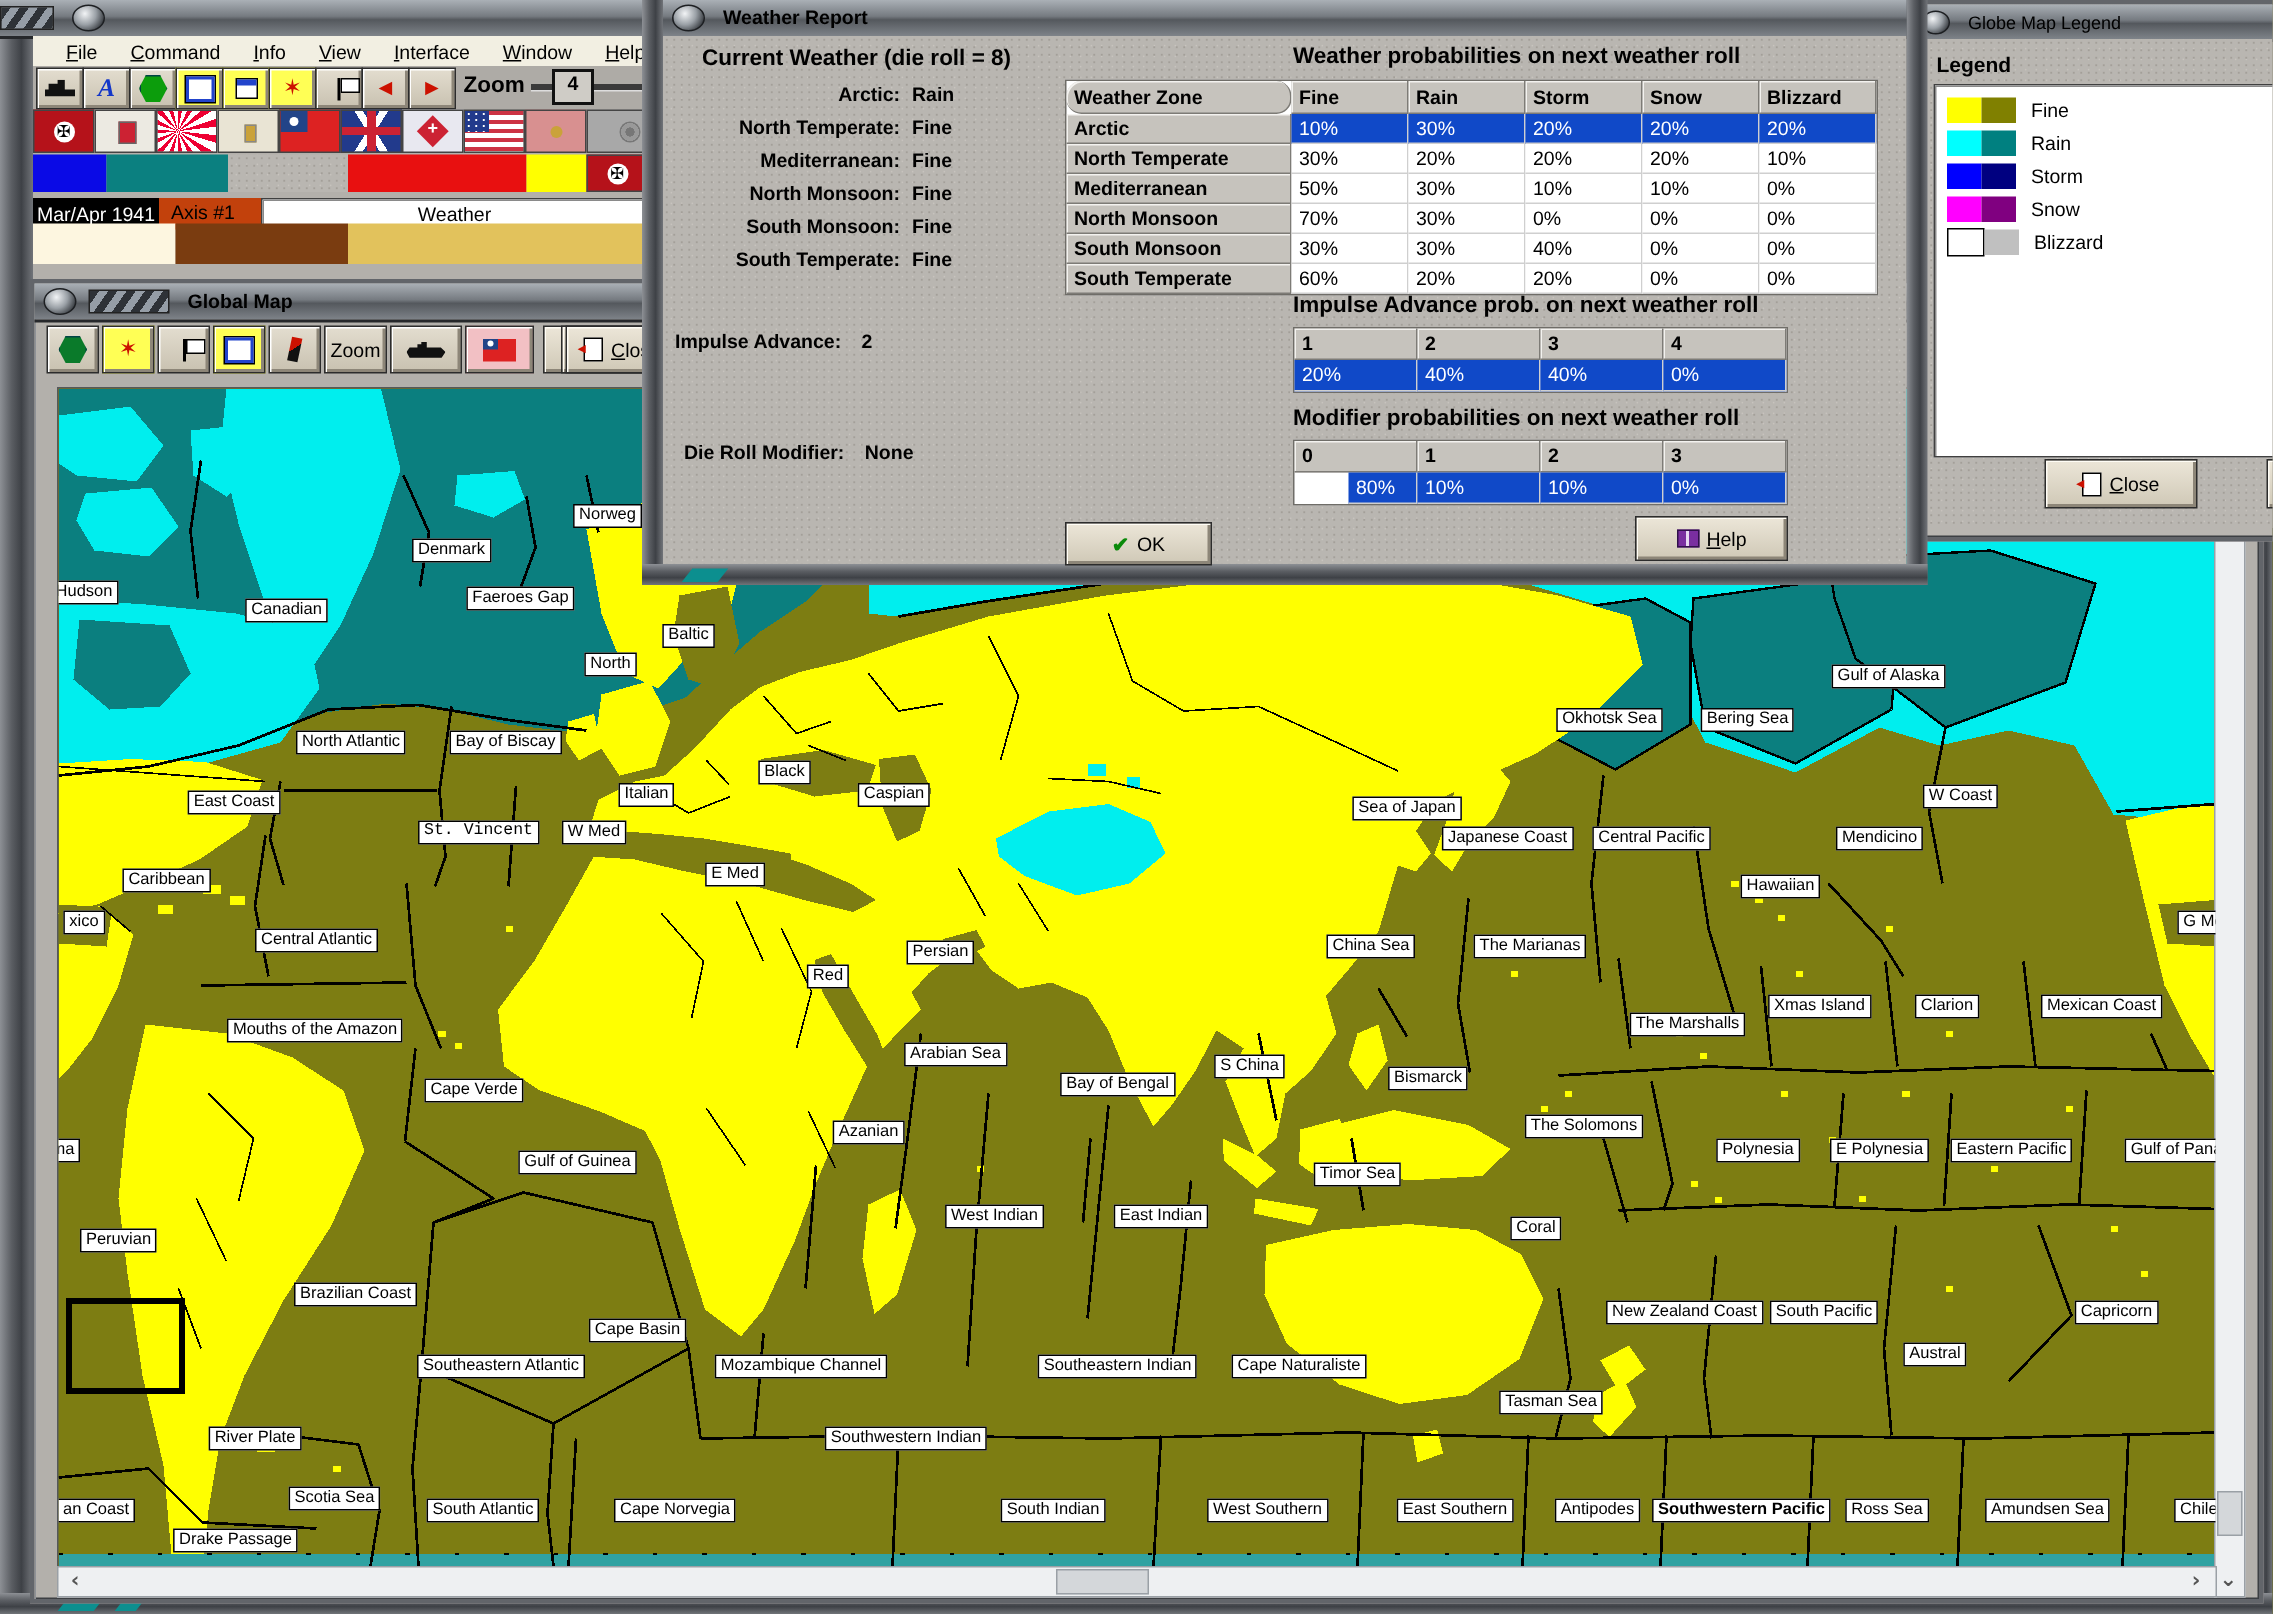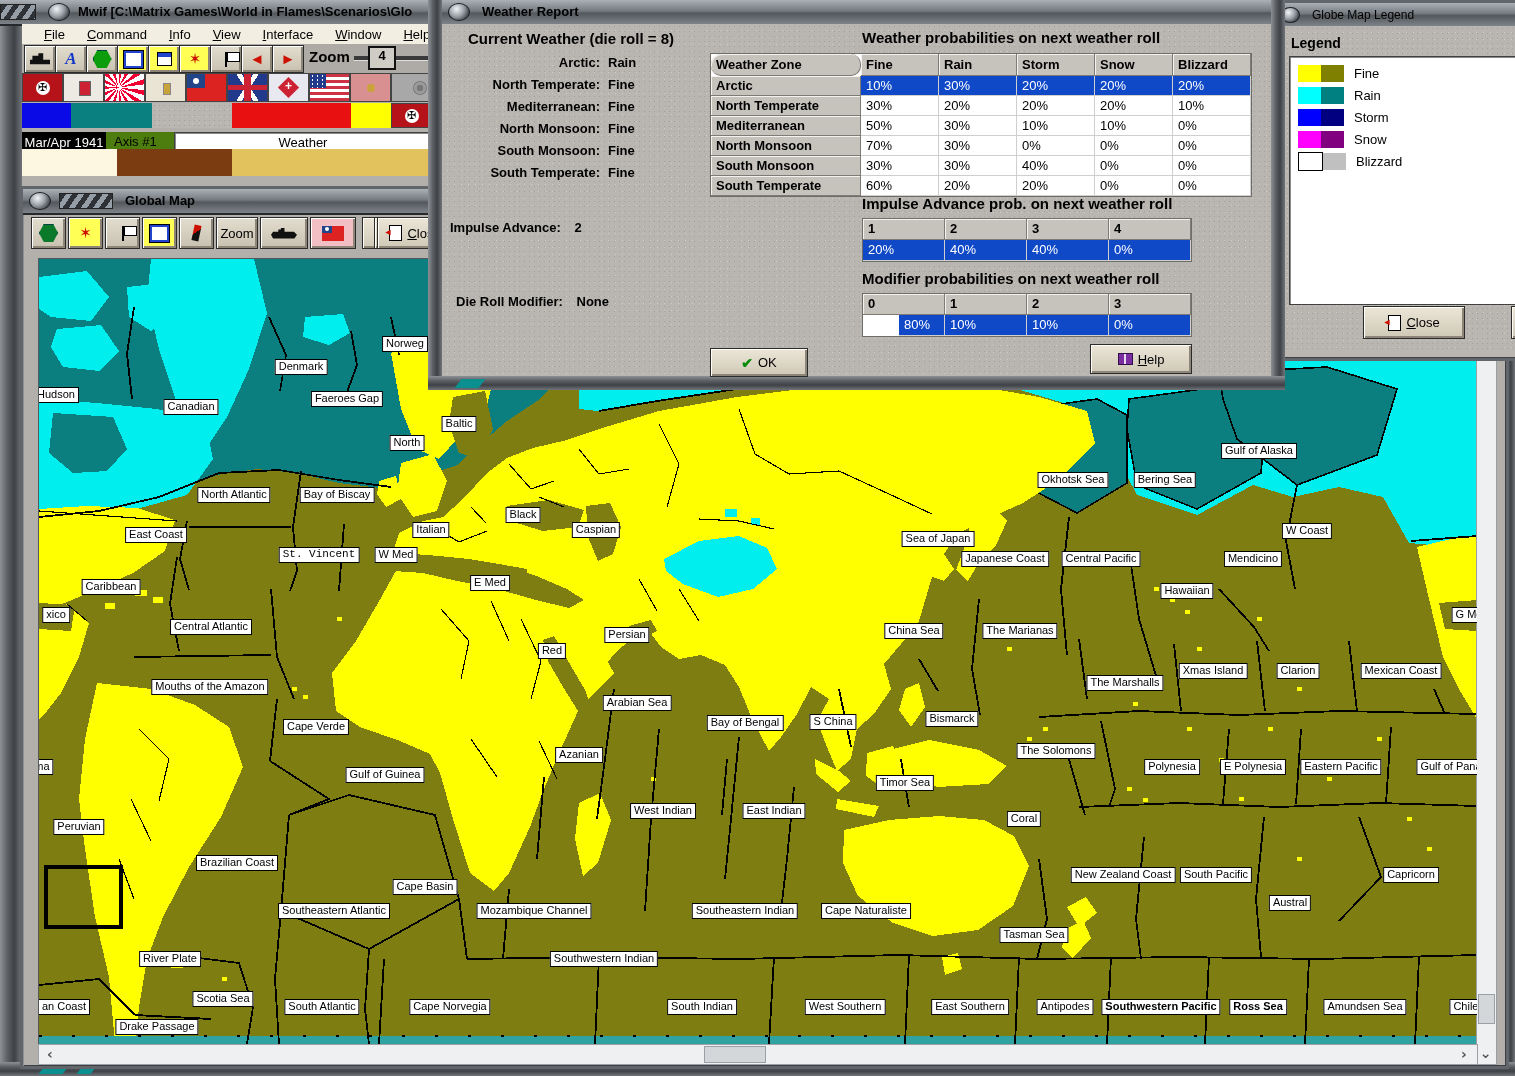--- a/index.html
+++ b/index.html
@@ -120,21 +120,20 @@
 <div class="abs metal-v" style="left:0;top:24px;width:22px;height:1052px;z-index:1"></div>
 <div class="abs metal-v" style="left:1503px;top:24px;width:12px;height:1052px;z-index:1"></div>
 <div class="abs metal-h" style="left:0;top:1062px;width:1515px;height:14px;z-index:2">
   <span class="teal-deco" style="left:42px;top:3px"></span>
   <span class="teal-deco" style="left:80px;top:3px;width:14px"></span>
 </div>
 
 <div class="abs tbar" style="left:0;top:0;width:432px;height:24px;z-index:1">
   <span class="deco" style="width:34px"></span>
   <span class="knob"></span>
-  <span>Mwif [C:\Matrix Games\World in Flames\Scenarios\Glo</span>
 </div>
 
 <div class="abs panel" style="left:22px;top:24px;width:410px;height:162px;z-index:1">
   <div id="menu-bar" class="abs" style="left:0;top:0;width:410px;height:20px">
       <span class="menu-item"><u>F</u>ile</span>
       <span class="menu-item"><u>C</u>ommand</span>
       <span class="menu-item"><u>I</u>nfo</span>
       <span class="menu-item"><u>V</u>iew</span>
       <span class="menu-item"><u>I</u>nterface</span>
       <span class="menu-item"><u>W</u>indow</span>
@@ -211,21 +210,21 @@
       <div style="width: 49px; height: 25px; flex: 0 0 auto; background: rgb(10, 10, 230);"></div>
       <div style="width: 81px; height: 25px; flex: 0 0 auto; background: rgb(11, 128, 128);"></div>
       <div class="speckle" style="width: 80px; height: 25px; flex: 0 0 auto;"></div>
       <div style="width: 119px; height: 25px; flex: 0 0 auto; background: rgb(232, 16, 16);"></div>
       <div style="width: 40px; height: 25px; flex: 0 0 auto; background: rgb(255, 255, 0);"></div>
       <div class="flag f-germany" style="width: 41px; height: 25px; flex: 0 0 auto;">
         <div class="emblem"></div>
       </div>
     </div>
 
-  <div class="abs" style="left:0;top:108px;width:410px;height:21px;background:#4d7c0f">
+  <div class="abs" style="left:0;top:108px;width:410px;height:21px;background:#c2410c">
     <div class="abs" style="left:0;top:0;width:84px;height:21px;background:#000;color:#fff;font:13px/21px 'Liberation Sans',sans-serif;text-align:center">Mar/Apr 1941</div>
     <div class="abs" style="left:92px;top:2px;font:13px 'Liberation Sans',sans-serif">Axis #1</div>
     <div class="abs sunken" style="left:152px;top:0;width:256px;height:19px;font:13px/19px 'Liberation Sans',sans-serif;text-align:center">Weather</div>
   </div>
 
   <div id="terrain-strip" class="abs" style="left:0;top:125px;width:410px;height:27px;display:flex">
       <div style="width: 95px; height: 27px; flex: 0 0 auto; background: rgb(253, 246, 224);"></div>
       <div style="width: 115px; height: 27px; flex: 0 0 auto; background: rgb(122, 60, 16);"></div>
       <div style="width: 200px; height: 27px; flex: 0 0 auto; background: rgb(226, 194, 92);"></div>
     </div>
@@ -452,21 +451,21 @@
         <div class="zl" style="left: 172px; top: 368px;">Central Atlantic</div>
         <div class="zl" style="left: 451px; top: 324px;">E Med</div>
         <div class="zl" style="left: 588px; top: 376px;">Persian</div>
         <div class="zl" style="left: 513px; top: 392px;">Red</div>
         <div class="zl" style="left: 171px; top: 428px;">Mouths of the Amazon</div>
         <div class="zl" style="left: 598px; top: 444px;">Arabian Sea</div>
         <div class="zl" style="left: 277px; top: 468px;">Cape Verde</div>
         <div class="zl" style="left: 540px; top: 496px;">Azanian</div>
         <div class="zl" style="left: 346px; top: 516px;">Gulf of Guinea</div>
         <div class="zl" style="left: 706px; top: 464px;">Bay of Bengal</div>
-        <div class="zl" style="left: 794px; top: 452px; margin-top: 11px;">S China</div>
+        <div class="zl" style="left: 794px; top: 452px;">S China</div>
         <div class="zl" style="left: 875px; top: 372px;">China Sea</div>
         <div class="zl" style="left: 899px; top: 280px;">Sea of Japan</div>
         <div class="zl" style="left: 966px; top: 300px;">Japanese Coast</div>
         <div class="zl" style="left: 1062px; top: 300px;">Central Pacific</div>
         <div class="zl" style="left: 1034px; top: 221px;">Okhotsk Sea</div>
         <div class="zl" style="left: 1126px; top: 221px;">Bering Sea</div>
         <div class="zl" style="left: 1220px; top: 192px;">Gulf of Alaska</div>
         <div class="zl" style="left: 1268px; top: 272px;">W Coast</div>
         <div class="zl" style="left: 1214px; top: 300px;">Mendicino</div>
         <div class="zl" style="left: 1148px; top: 332px;">Hawaiian</div>
@@ -502,21 +501,21 @@
         <div class="zl" style="left: 131px; top: 700px;">River Plate</div>
         <div class="zl" style="left: 565px; top: 700px;">Southwestern Indian</div>
         <div class="zl" style="left: 184px; top: 740px;">Scotia Sea</div>
         <div class="zl" style="left: 283px; top: 748px;">South Atlantic</div>
         <div class="zl" style="left: 411px; top: 748px;">Cape Norvegia</div>
         <div class="zl" style="left: 663px; top: 748px;">South Indian</div>
         <div class="zl" style="left: 806px; top: 748px;">West Southern</div>
         <div class="zl" style="left: 931px; top: 748px;">East Southern</div>
         <div class="zl" style="left: 1026px; top: 748px;">Antipodes</div>
         <div class="zl" style="left: 1122px; top: 748px; font-weight: bold;">Southwestern Pacific</div>
-        <div class="zl" style="left: 1219px; top: 748px; font-weight: bold;">Ross Sea</div>
+        <div class="zl" style="left: 1219px; top: 748px;">Ross Sea</div>
         <div class="zl" style="left: 1326px; top: 748px;">Amundsen Sea</div>
         <div class="zl" style="left: 1430px; top: 748px;">Chilea</div>
         <div class="zl" style="left: 25px; top: 748px;">an Coast</div>
         <div class="zl" style="left: 118px; top: 768px;">Drake Passage</div>
       </div>
   </div>
 
   <div class="abs sb" style="left:1453px;top:69px;width:19px;height:805px">
     <div class="sb-thumb" style="left:1px;top:735px;width:15px;height:28px"></div>
     <div class="sb-arrow" style="left:0;top:786px;width:17px">⌄</div>

